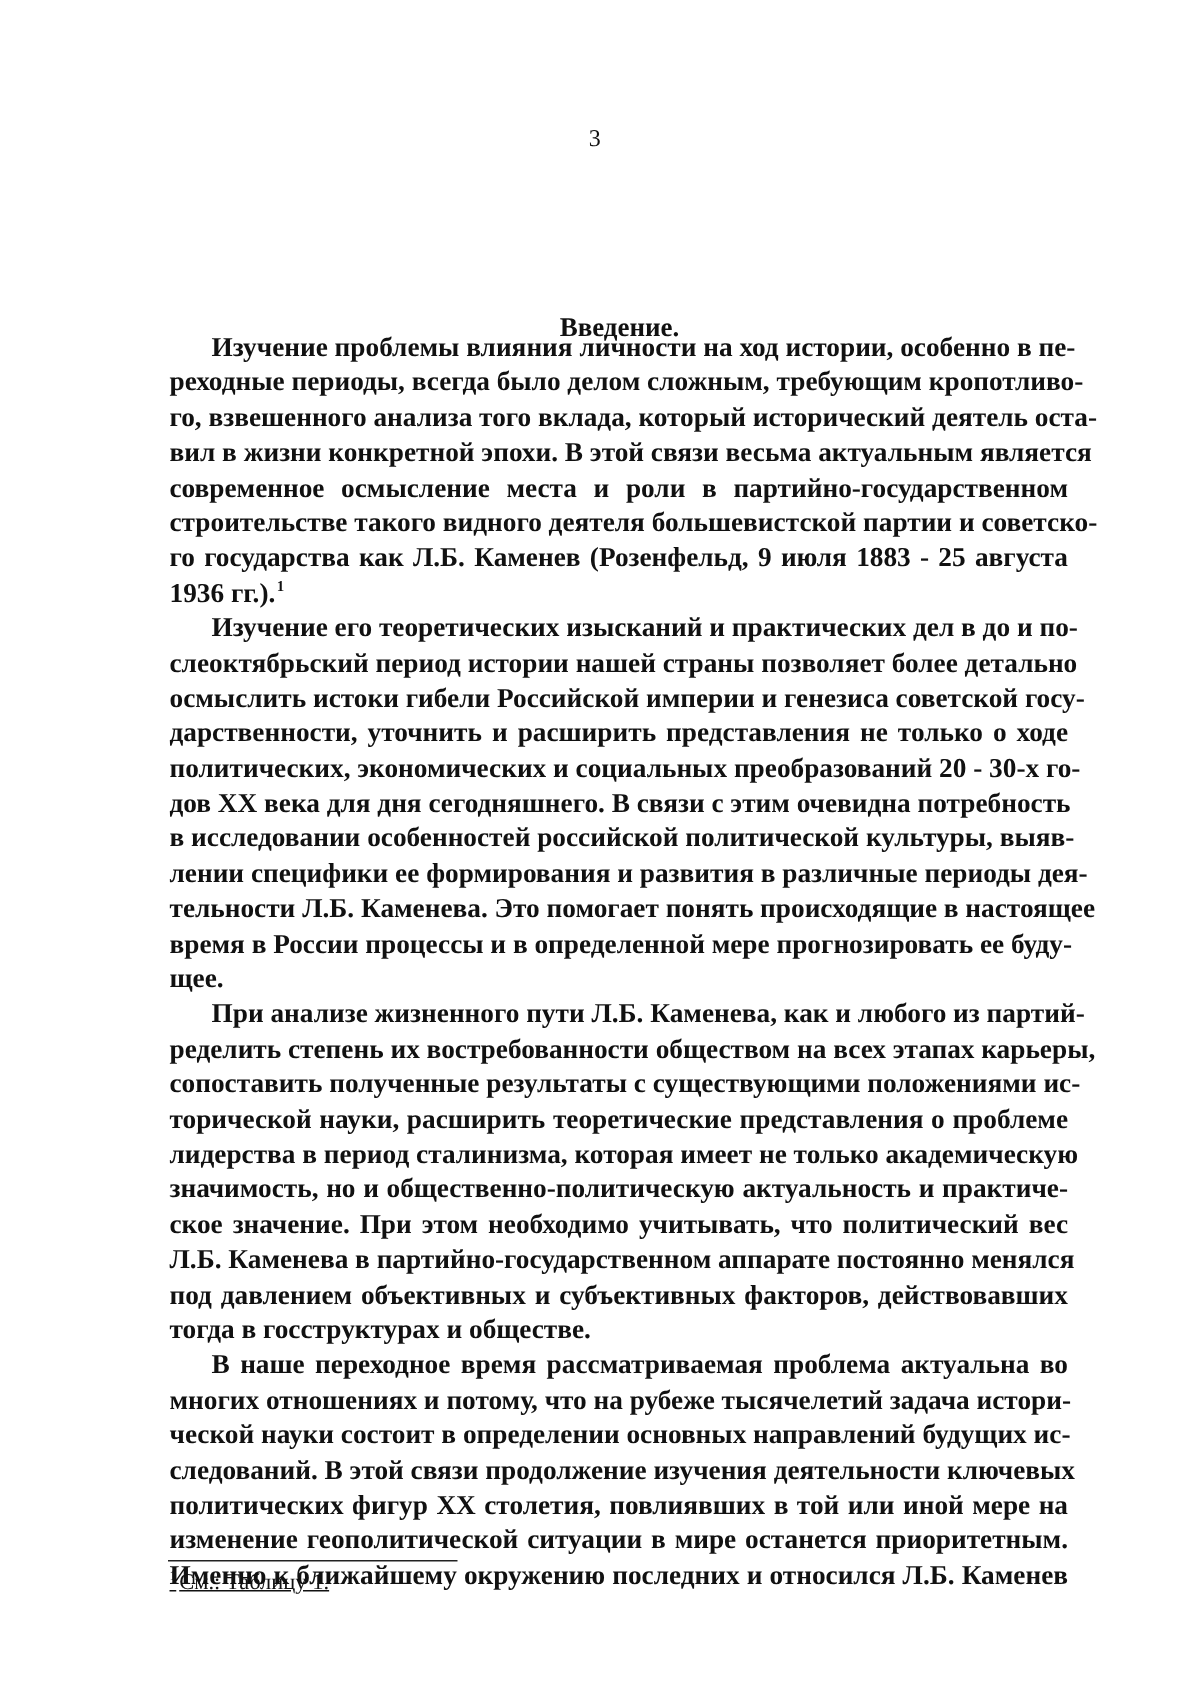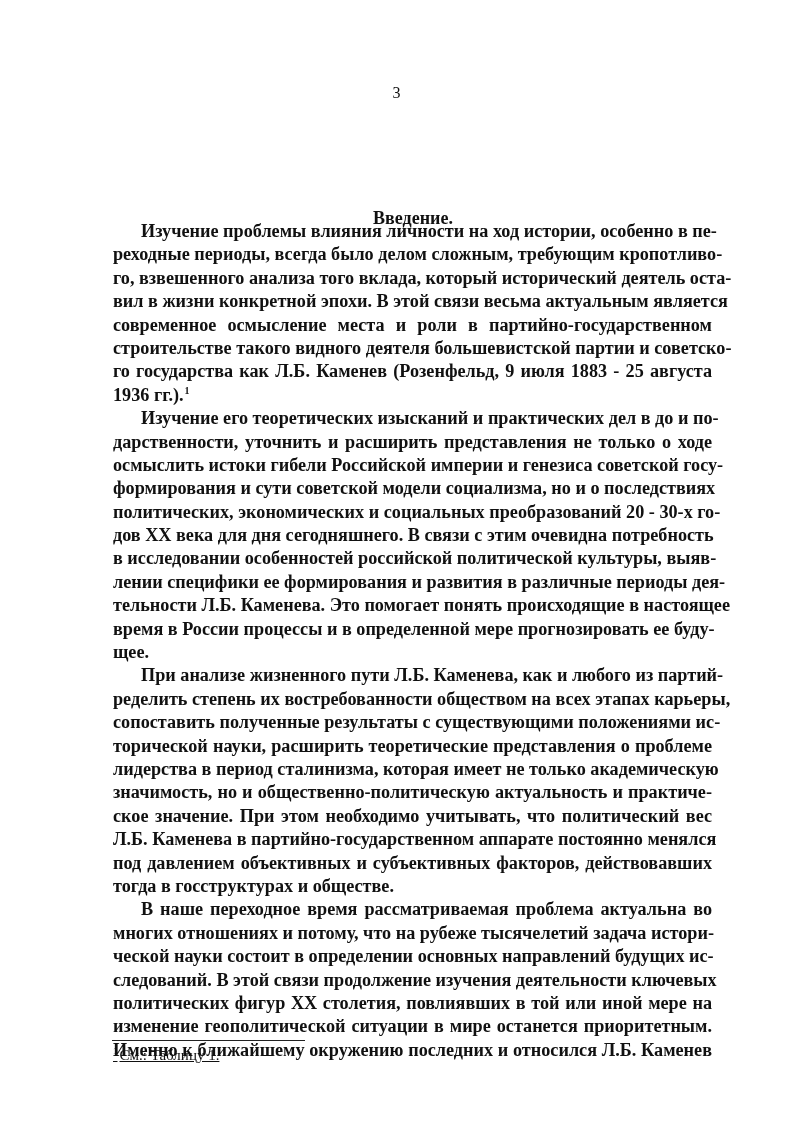--- a/index.html
+++ b/index.html
@@ -32,23 +32,23 @@
       <span class="line">реходные периоды, всегда было делом сложным, требующим кропотливо-</span>
       <span class="line">го, взвешенного анализа того вклада, который исторический деятель оста-</span>
       <span class="line">вил в жизни конкретной эпохи. В этой связи весьма актуальным является</span>
       <span class="line">современное осмысление места и роли в партийно-государственном</span>
       <span class="line">строительстве такого видного деятеля большевистской партии и советско-</span>
       <span class="line">го государства как Л.Б. Каменев (Розенфельд, 9 июля 1883 - 25 августа</span>
       <span class="line last">1936 гг.).<span class="fn-ref">1</span></span>
     </div>
     <div>
       <span class="line first">Изучение его теоретических изысканий и  практических дел в до и по-</span>
+      <span class="line">слеоктябрьский период истории нашей страны позволяет более детально</span>
+      <span class="line">осмыслить истоки гибели Российской империи и генезиса советской госу-</span>
       <span class="line">дарственности, уточнить и расширить представления не только о ходе</span>
-      <span class="line">осмыслить истоки гибели Российской империи и генезиса советской госу-</span>
-      <span class="line">формирования и сути советской модели социализма, но и о последствиях</span>
       <span class="line">политических, экономических и социальных преобразований 20 - 30-х го-</span>
       <span class="line">дов XX века для дня сегодняшнего. В связи с этим очевидна потребность</span>
       <span class="line">в исследовании особенностей российской политической культуры, выяв-</span>
       <span class="line">лении специфики ее формирования и развития в различные периоды дея-</span>
       <span class="line">тельности Л.Б. Каменева. Это помогает понять происходящие в настоящее</span>
       <span class="line">время в России процессы и в определенной мере прогнозировать ее буду-</span>
       <span class="line last">щее.</span>
     </div>
     <div>
       <span class="line first">При анализе жизненного пути Л.Б. Каменева, как и любого из партий-</span>

